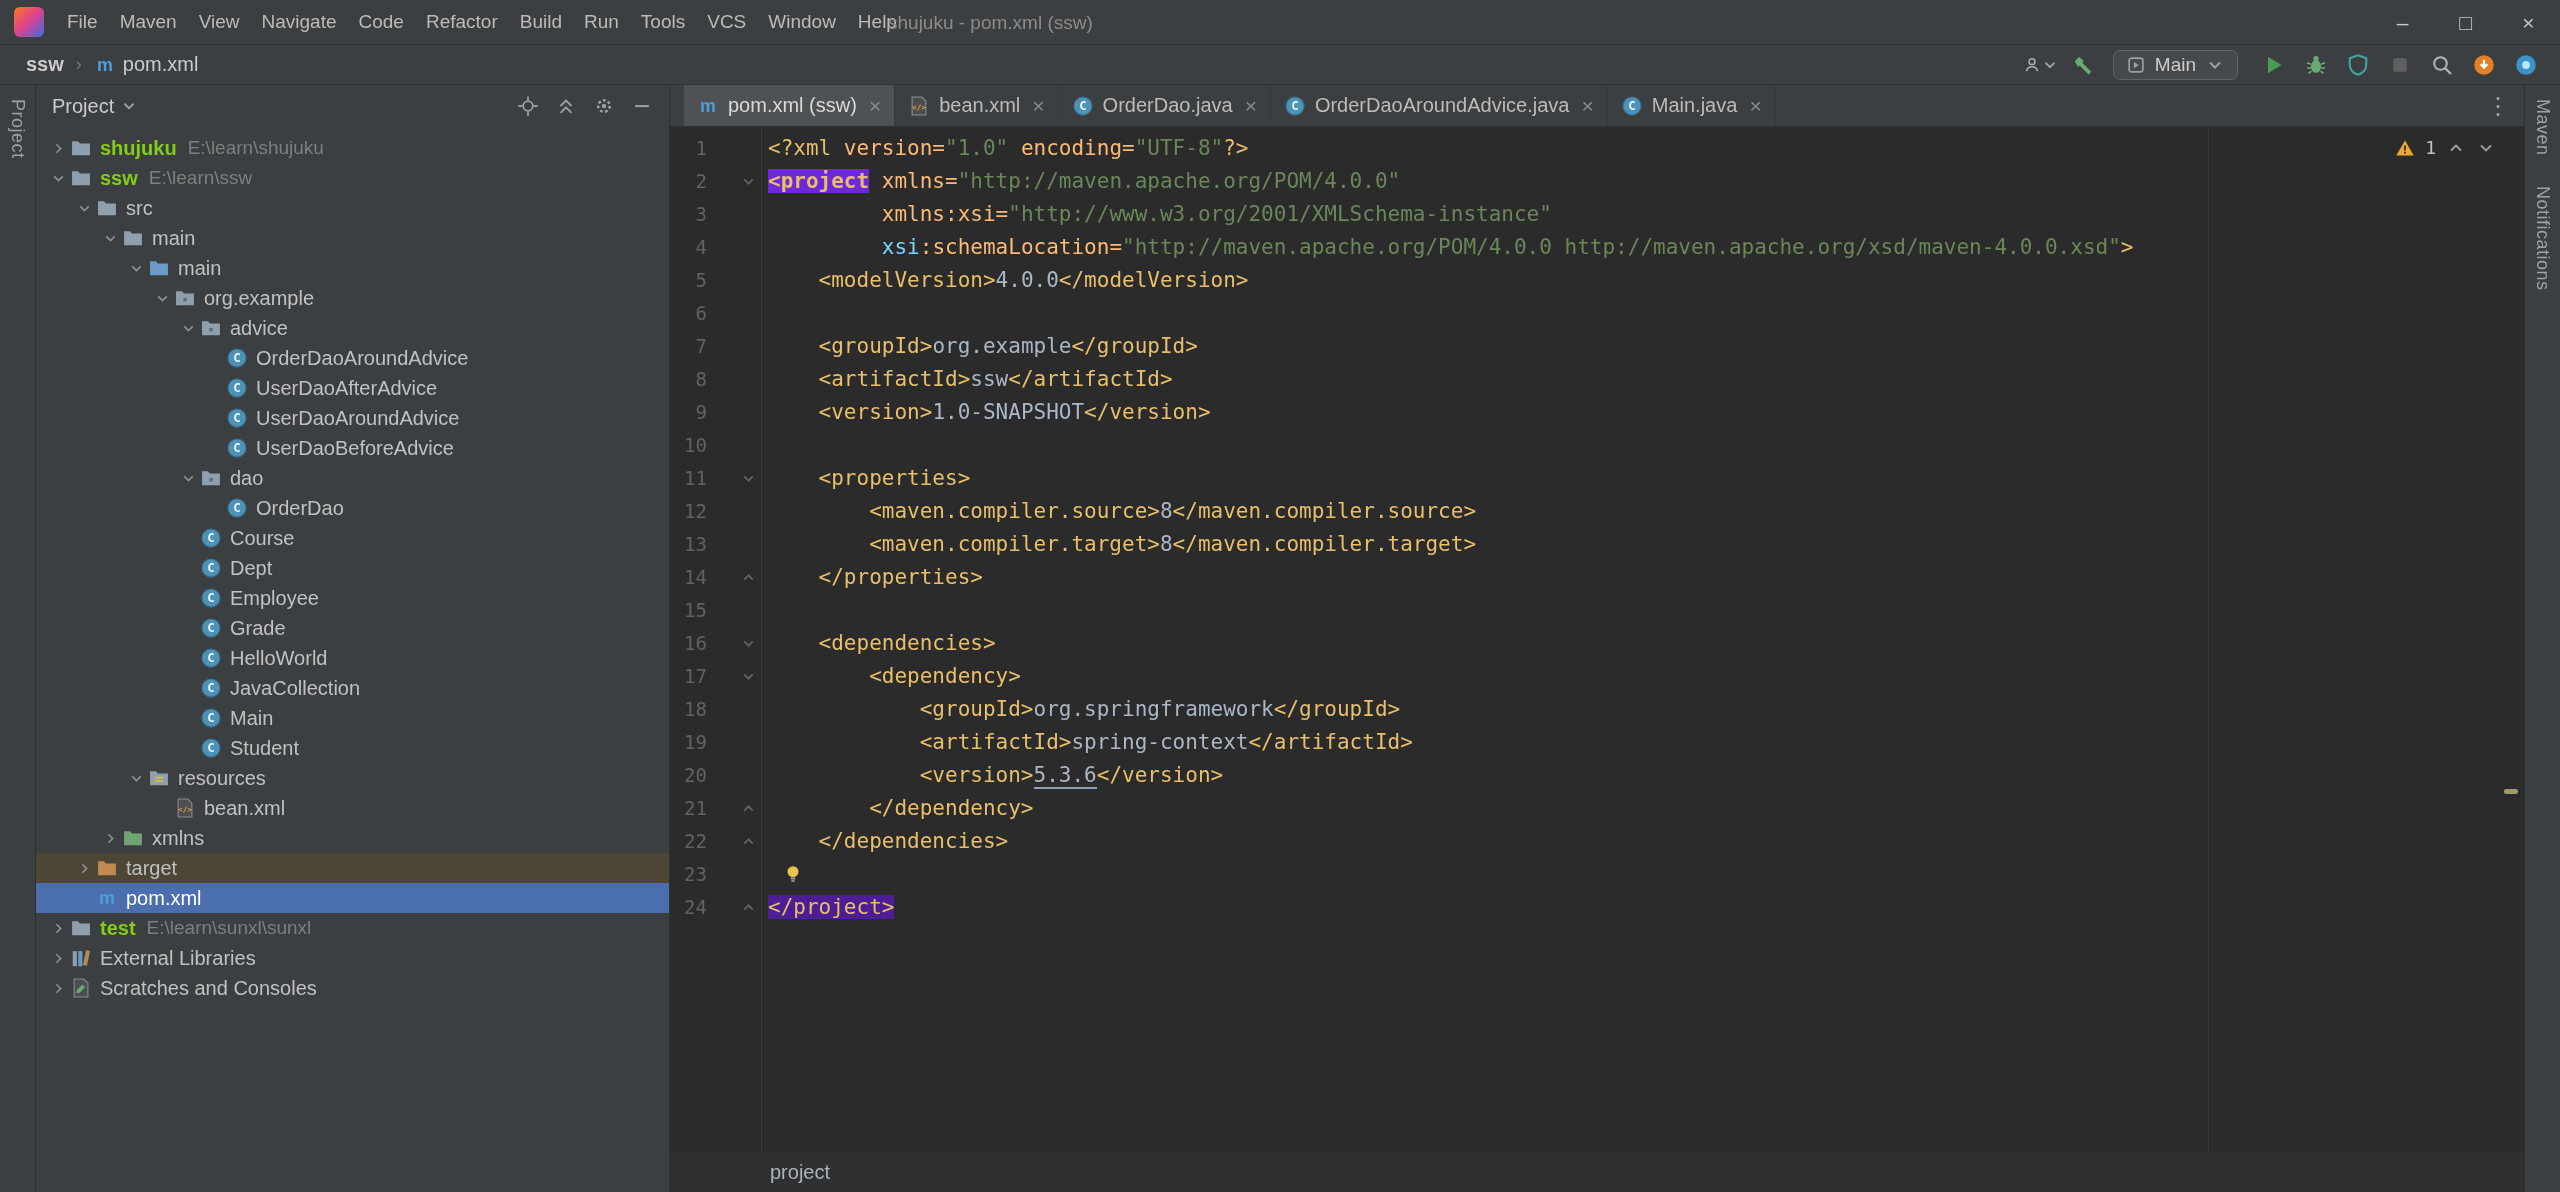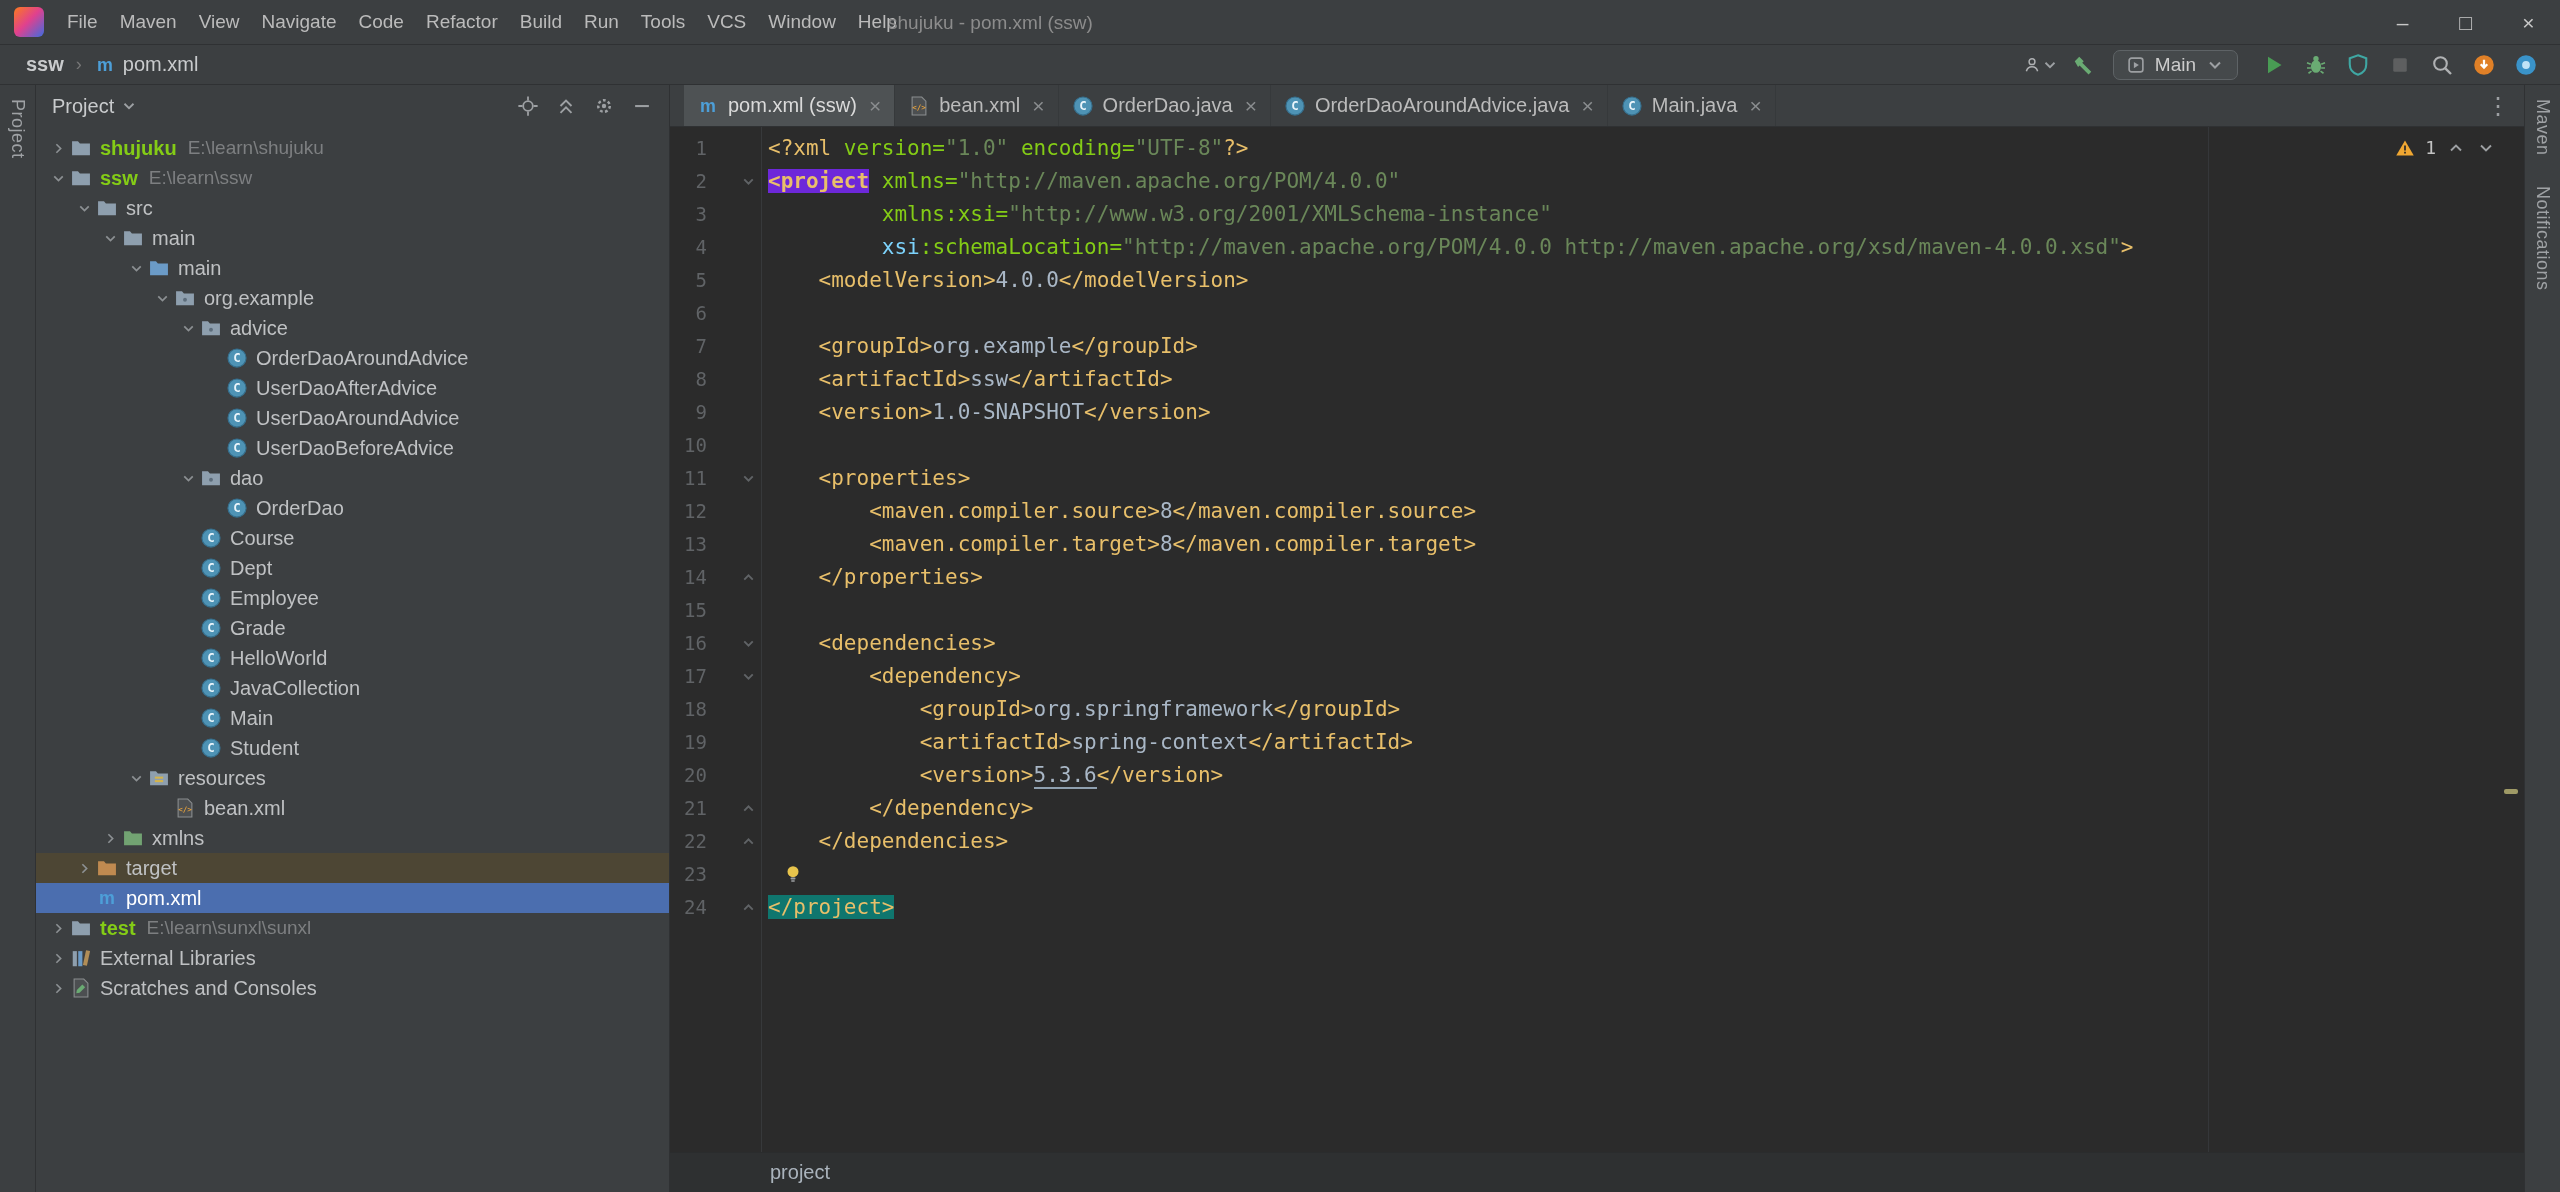--- a/index.html
+++ b/index.html
@@ -78,26 +78,26 @@
   .editor{flex:1;position:relative;overflow:hidden;padding-top:5px;
     font-family:"DejaVu Sans Mono","Liberation Mono",monospace;font-size:21px;}
   .gutter-sep{position:absolute;left:91px;top:0;bottom:0;width:1px;background:#37393b;}
   .margin-guide{position:absolute;left:1538px;top:0;bottom:0;width:1px;background:#35373a;}
   .code-line{display:flex;height:33px;line-height:33px;position:relative;}
   .ln{width:65px;padding-right:28px;text-align:right;color:#606366;font-size:19px;flex:none;}
   .fold{width:26px;flex:none;display:flex;align-items:center;justify-content:center;color:#606366;}
   .fold svg{width:17px;height:17px;}
   .cline{white-space:pre;padding-left:7px;color:#a9b7c6;}
   .tk-tag{color:#e8bf6a;}
-  .tk-attr{color:#84cc16;}
+  .tk-attr{color:#fdba74;}
   .tk-str{color:#6a8759;}
   .tk-txt{color:#a9b7c6;}
   .tk-ns{color:#7dd3fc;}
   .tk-hlA{background:#6d28d9;font-weight:bold;}
-  .tk-hlB{background:#0f766e;text-align:right;}
+  .tk-hlB{background:#4c1d95;text-align:right;}
   .tk-u{border-bottom:2px solid #8fa0b0;}
   .bulb{display:inline-flex;width:22px;height:22px;margin-left:14px;vertical-align:-4px;}
   .insp{position:absolute;top:10px;right:28px;display:flex;align-items:center;gap:10px;}
   .insp .icon{width:20px;height:20px;display:inline-flex;}
   .insp-count{font-size:18px;color:#c3c3c3;}
   .scroll-mark{position:absolute;right:6px;top:662px;width:14px;height:5px;border-radius:2px;background:#9f9a66;}
 
   .crumbs{height:40px;flex:none;display:flex;align-items:center;padding-left:100px;
     font-size:20px;color:#aab3bc;background:#2e3031;border-top:1px solid #2a2c2d;}
   .icon svg,.ticon svg,.bulb svg,.panel-caret svg,.bc-icon svg{width:100%;height:100%;}

